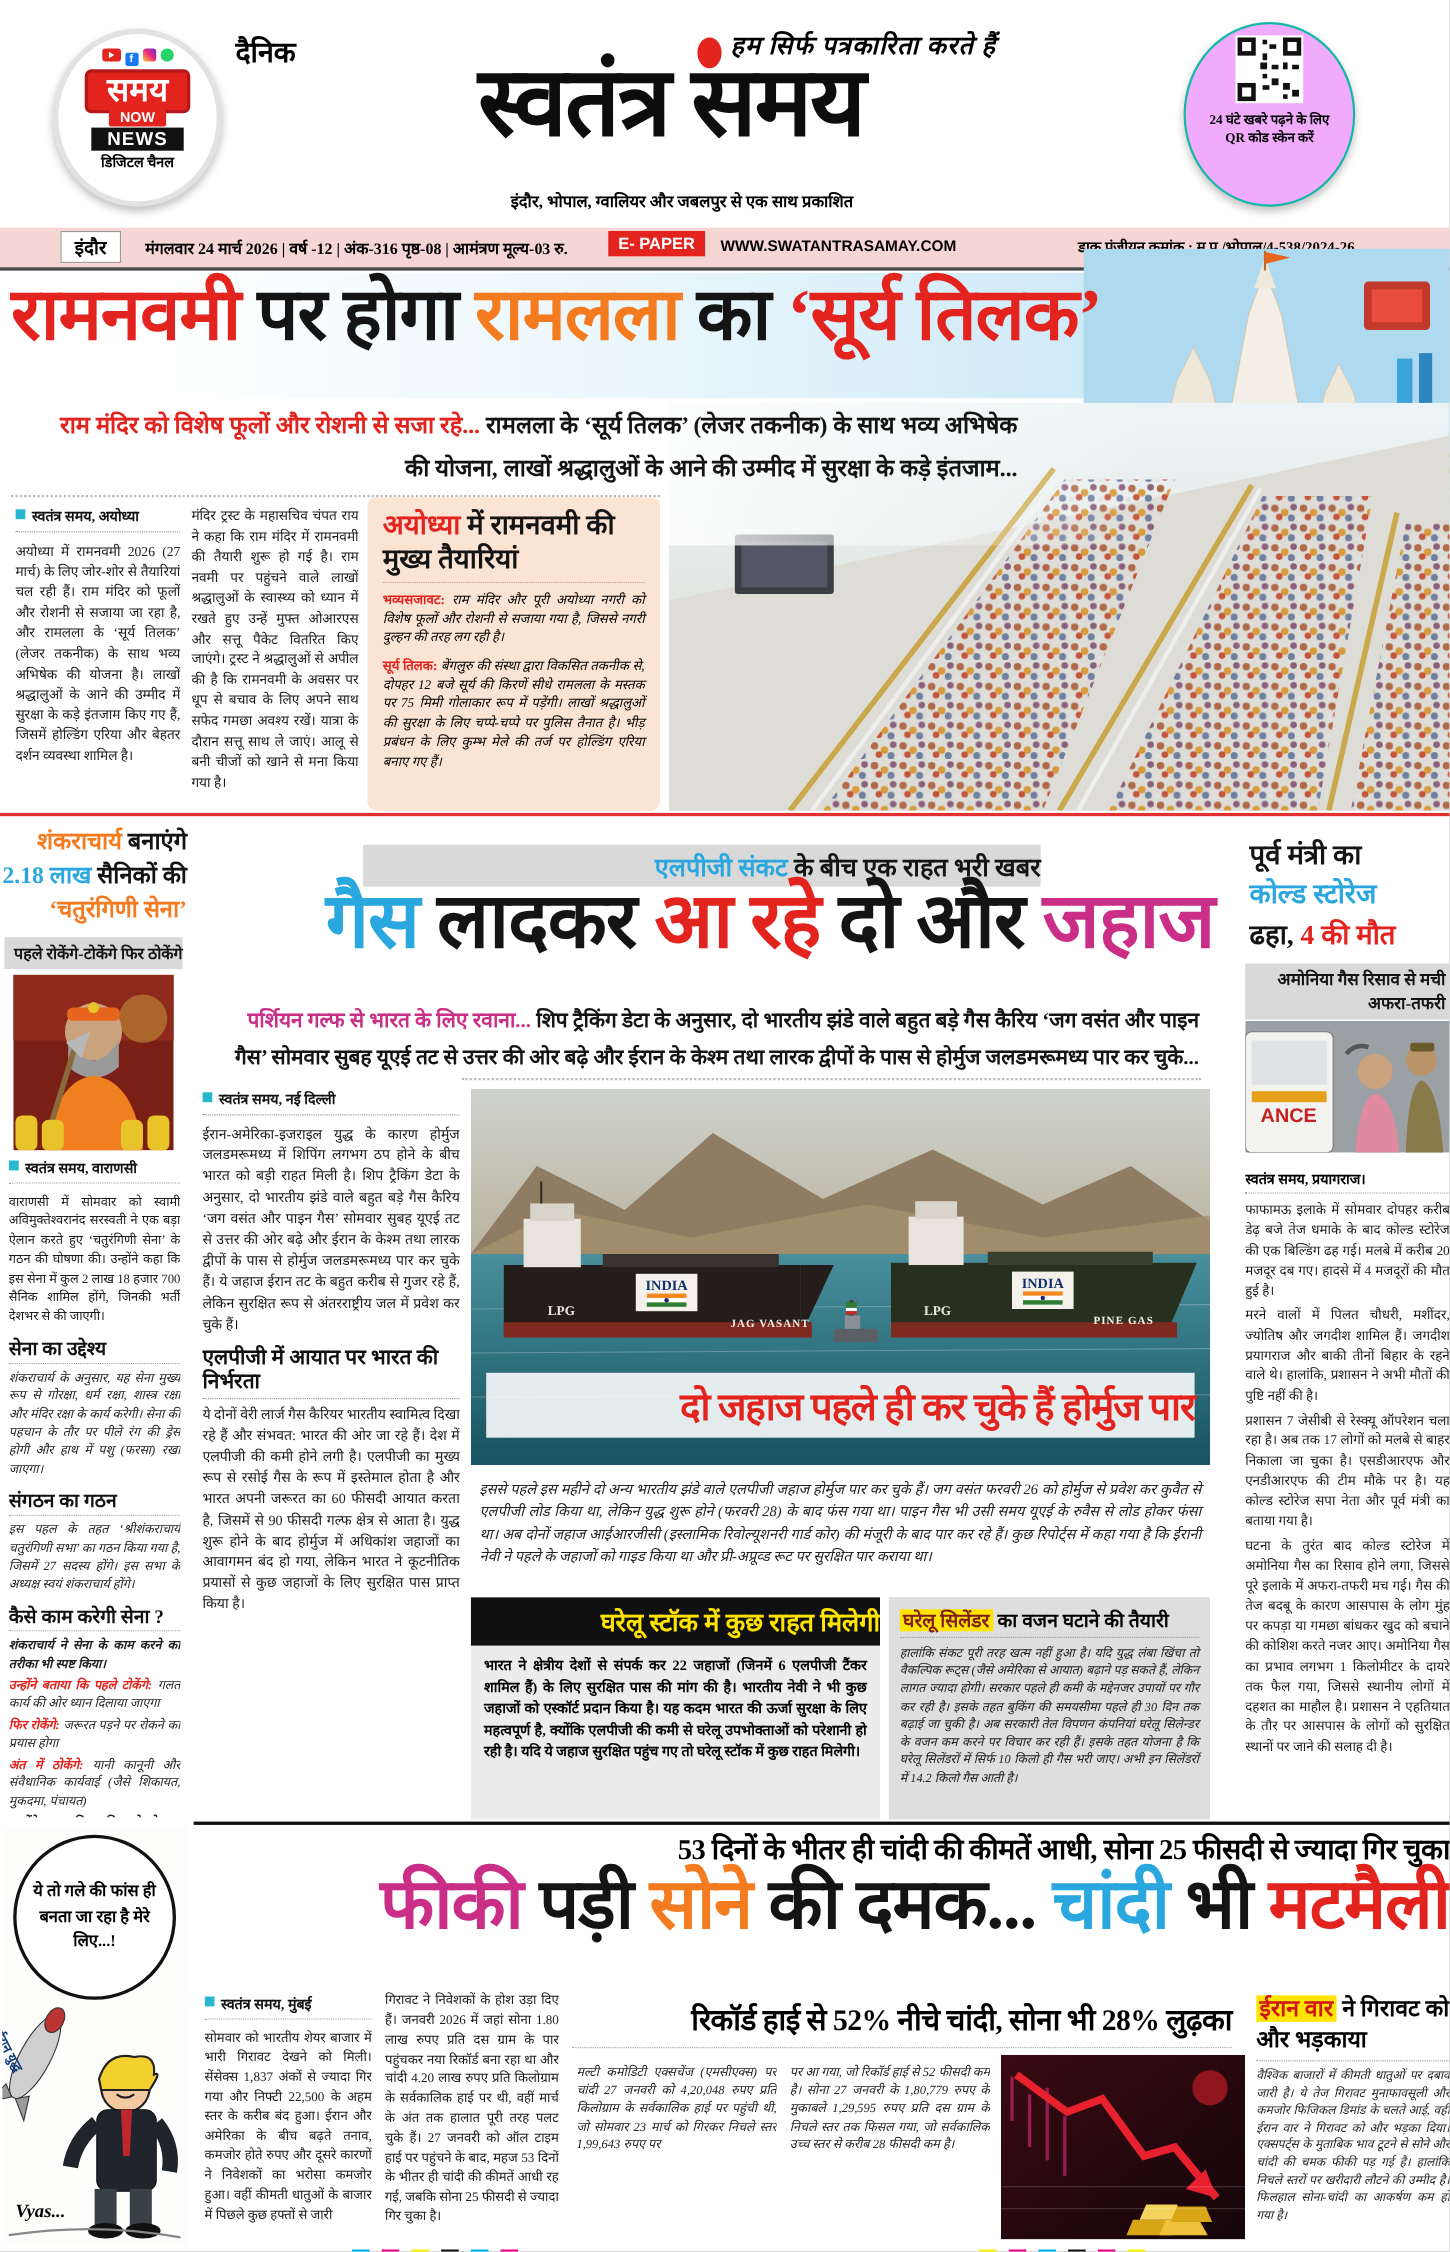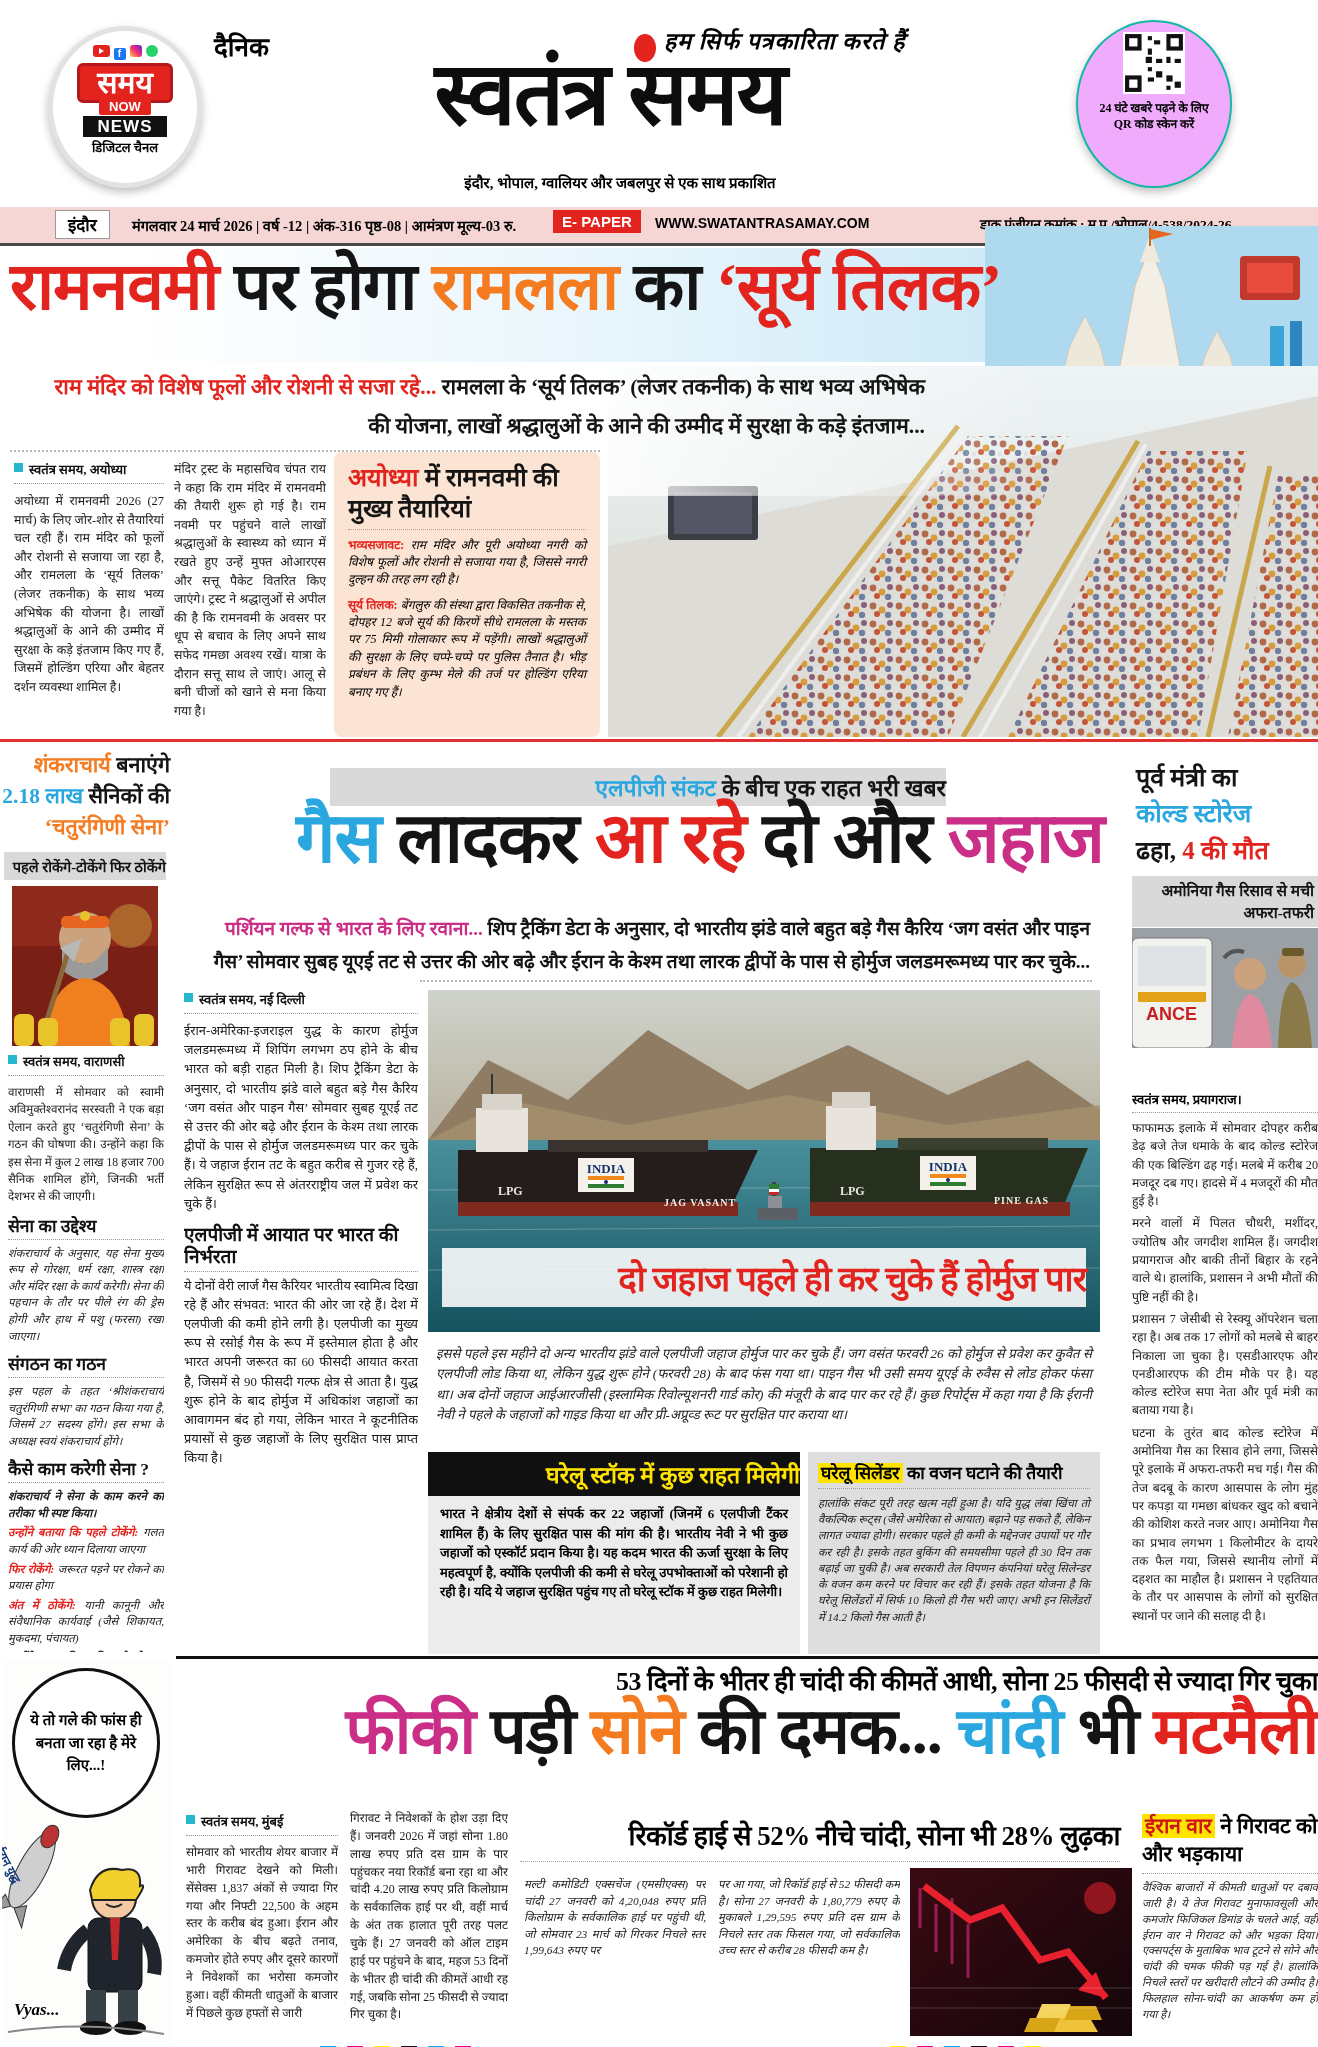--- a/index.html
+++ b/index.html
@@ -344,21 +344,21 @@
 
   <div class="abs" style="left:428px;top:1340px;width:672px;height:106px;overflow:hidden;font-size:13.2px;line-height:1.55;font-style:italic;text-align:justify;color:#222;padding:4px 8px">इससे पहले इस महीने दो अन्य भारतीय झंडे वाले एलपीजी जहाज होर्मुज पार कर चुके हैं। जग वसंत फरवरी 26 को होर्मुज से प्रवेश कर कुवैत से एलपीजी लोड किया था, लेकिन युद्ध शुरू होने (फरवरी 28) के बाद फंस गया था। पाइन गैस भी उसी समय यूएई के रुवैस से लोड होकर फंसा था। अब दोनों जहाज आईआरजीसी (इस्लामिक रिवोल्यूशनरी गार्ड कोर) की मंजूरी के बाद पार कर रहे हैं। कुछ रिपोर्ट्स में कहा गया है कि ईरानी नेवी ने पहले के जहाजों को गाइड किया था और प्री-अप्रूव्ड रूट पर सुरक्षित पार कराया था।</div>
 
   <div class="abs" style="left:428px;top:1452px;width:372px;height:202px;background:#ececec;overflow:hidden">
     <div class="center" style="background:#101010;color:#ffe400;font-size:23px;font-weight:900;padding:6px 0">घरेलू स्टॉक में कुछ राहत मिलेगी</div>
     <div style="padding:8px 12px;font-size:13px;line-height:1.5;text-align:justify;font-weight:bold">भारत ने क्षेत्रीय देशों से संपर्क कर 22 जहाजों (जिनमें 6 एलपीजी टैंकर शामिल हैं) के लिए सुरक्षित पास की मांग की है। भारतीय नेवी ने भी कुछ जहाजों को एस्कॉर्ट प्रदान किया है। यह कदम भारत की ऊर्जा सुरक्षा के लिए महत्वपूर्ण है, क्योंकि एलपीजी की कमी से घरेलू उपभोक्ताओं को परेशानी हो रही है। यदि ये जहाज सुरक्षित पहुंच गए तो घरेलू स्टॉक में कुछ राहत मिलेगी।</div>
   </div>
 
   <div class="abs" style="left:808px;top:1452px;width:292px;height:202px;background:#dedede;overflow:hidden;padding:8px 10px">
     <div style="font-size:17.5px;font-weight:900;border-bottom:1px dotted #999;padding-bottom:4px">
-      <span style="background:#ffe400;color:#000000;padding:0 3px">घरेलू सिलेंडर</span><span> का वजन घटाने की तैयारी</span>
+      <span style="background:#ffe400;color:#7f1d1d;padding:0 3px">घरेलू सिलेंडर</span><span> का वजन घटाने की तैयारी</span>
     </div>
     <div class="smallital" style="margin-top:6px;font-size:11.2px">हालांकि संकट पूरी तरह खत्म नहीं हुआ है। यदि युद्ध लंबा खिंचा तो वैकल्पिक रूट्स (जैसे अमेरिका से आयात) बढ़ाने पड़ सकते हैं, लेकिन लागत ज्यादा होगी। सरकार पहले ही कमी के मद्देनजर उपायों पर गौर कर रही है। इसके तहत बुकिंग की समयसीमा पहले ही 30 दिन तक बढ़ाई जा चुकी है। अब सरकारी तेल विपणन कंपनियां घरेलू सिलेन्डर के वजन कम करने पर विचार कर रही हैं। इसके तहत योजना है कि घरेलू सिलेंडरों में सिर्फ 10 किलो ही गैस भरी जाए। अभी इन सिलेंडरों में 14.2 किलो गैस आती है।</div>
   </div>
 
   <div class="abs" style="left:1136px;top:760px;width:182px;font-size:25px;font-weight:900;line-height:1.45">
     <span class="c-blk">पूर्व मंत्री का</span><br>
     <span class="c-blu">कोल्ड स्टोरेज</span><br>
     <span class="c-blk">ढहा, </span><span class="c-red">4 की मौत</span>
   </div>
   <div class="abs center graybar" style="left:1132px;top:876px;width:186px;font-size:15.5px;line-height:1.4;padding:4px 4px">अमोनिया गैस रिसाव से मची अफरा-तफरी</div>
@@ -372,21 +372,21 @@
       <text x="14" y="92" font-size="18" font-weight="bold" fill="#c62020" font-family="Liberation Sans,sans-serif">ANCE</text>
       <circle cx="118" cy="46" r="16" fill="#caa27e"></circle>
       <path d="M100 120 Q104 70 118 66 Q136 70 140 120 Z" fill="#e08aa0"></path>
       <circle cx="160" cy="36" r="14" fill="#b89468"></circle>
       <path d="M146 120 Q148 60 160 54 Q176 60 180 120 Z" fill="#8a7a4a"></path>
       <rect x="150" y="20" width="22" height="8" rx="3" fill="#6b5a2a"></rect>
       <path d="M92 30 Q100 20 112 24" stroke="#555" stroke-width="4" fill="none"></path>
     </svg>
   </div>
 
-  <div class="abs" style="left:1132px;top:1090px;width:186px;height:598px;overflow:hidden">
+  <div class="abs" style="left:1132px;top:1062px;width:186px;height:598px;overflow:hidden">
     <div style="font-weight:bold;font-size:13px;border-bottom:1px dotted #999;padding-bottom:4px;margin-bottom:6px">स्वतंत्र समय, प्रयागराज।</div>
     <div class="colbody" style="font-size:12.2px">फाफामऊ इलाके में सोमवार दोपहर करीब डेढ़ बजे तेज धमाके के बाद कोल्ड स्टोरेज की एक बिल्डिंग ढह गई। मलबे में करीब 20 मजदूर दब गए। हादसे में 4 मजदूरों की मौत हुई है।</div>
     <div class="colbody" style="font-size:12.2px;margin-top:4px">मरने वालों में पिलत चौधरी, मशींदर, ज्योतिष और जगदीश शामिल हैं। जगदीश प्रयागराज और बाकी तीनों बिहार के रहने वाले थे। हालांकि, प्रशासन ने अभी मौतों की पुष्टि नहीं की है।</div>
     <div class="colbody" style="font-size:12.2px;margin-top:4px">प्रशासन 7 जेसीबी से रेस्क्यू ऑपरेशन चला रहा है। अब तक 17 लोगों को मलबे से बाहर निकाला जा चुका है। एसडीआरएफ और एनडीआरएफ की टीम मौके पर है। यह कोल्ड स्टोरेज सपा नेता और पूर्व मंत्री का बताया गया है।</div>
     <div class="colbody" style="font-size:12.2px;margin-top:4px">घटना के तुरंत बाद कोल्ड स्टोरेज में अमोनिया गैस का रिसाव होने लगा, जिससे पूरे इलाके में अफरा-तफरी मच गई। गैस की तेज बदबू के कारण आसपास के लोग मुंह पर कपड़ा या गमछा बांधकर खुद को बचाने की कोशिश करते नजर आए। अमोनिया गैस का प्रभाव लगभग 1 किलोमीटर के दायरे तक फैल गया, जिससे स्थानीय लोगों में दहशत का माहौल है। प्रशासन ने एहतियात के तौर पर आसपास के लोगों को सुरक्षित स्थानों पर जाने की सलाह दी है।</div>
   </div>
 
   <div class="abs" style="left:176px;top:1656px;width:1142px;height:3px;background:#101010"></div>
   <div class="abs center" style="left:176px;top:1662px;width:1142px;font-size:26px;font-weight:bold;letter-spacing:-0.5px">53 दिनों के भीतर ही चांदी की कीमतें आधी, सोना 25 फीसदी से ज्यादा गिर चुका</div>
 

